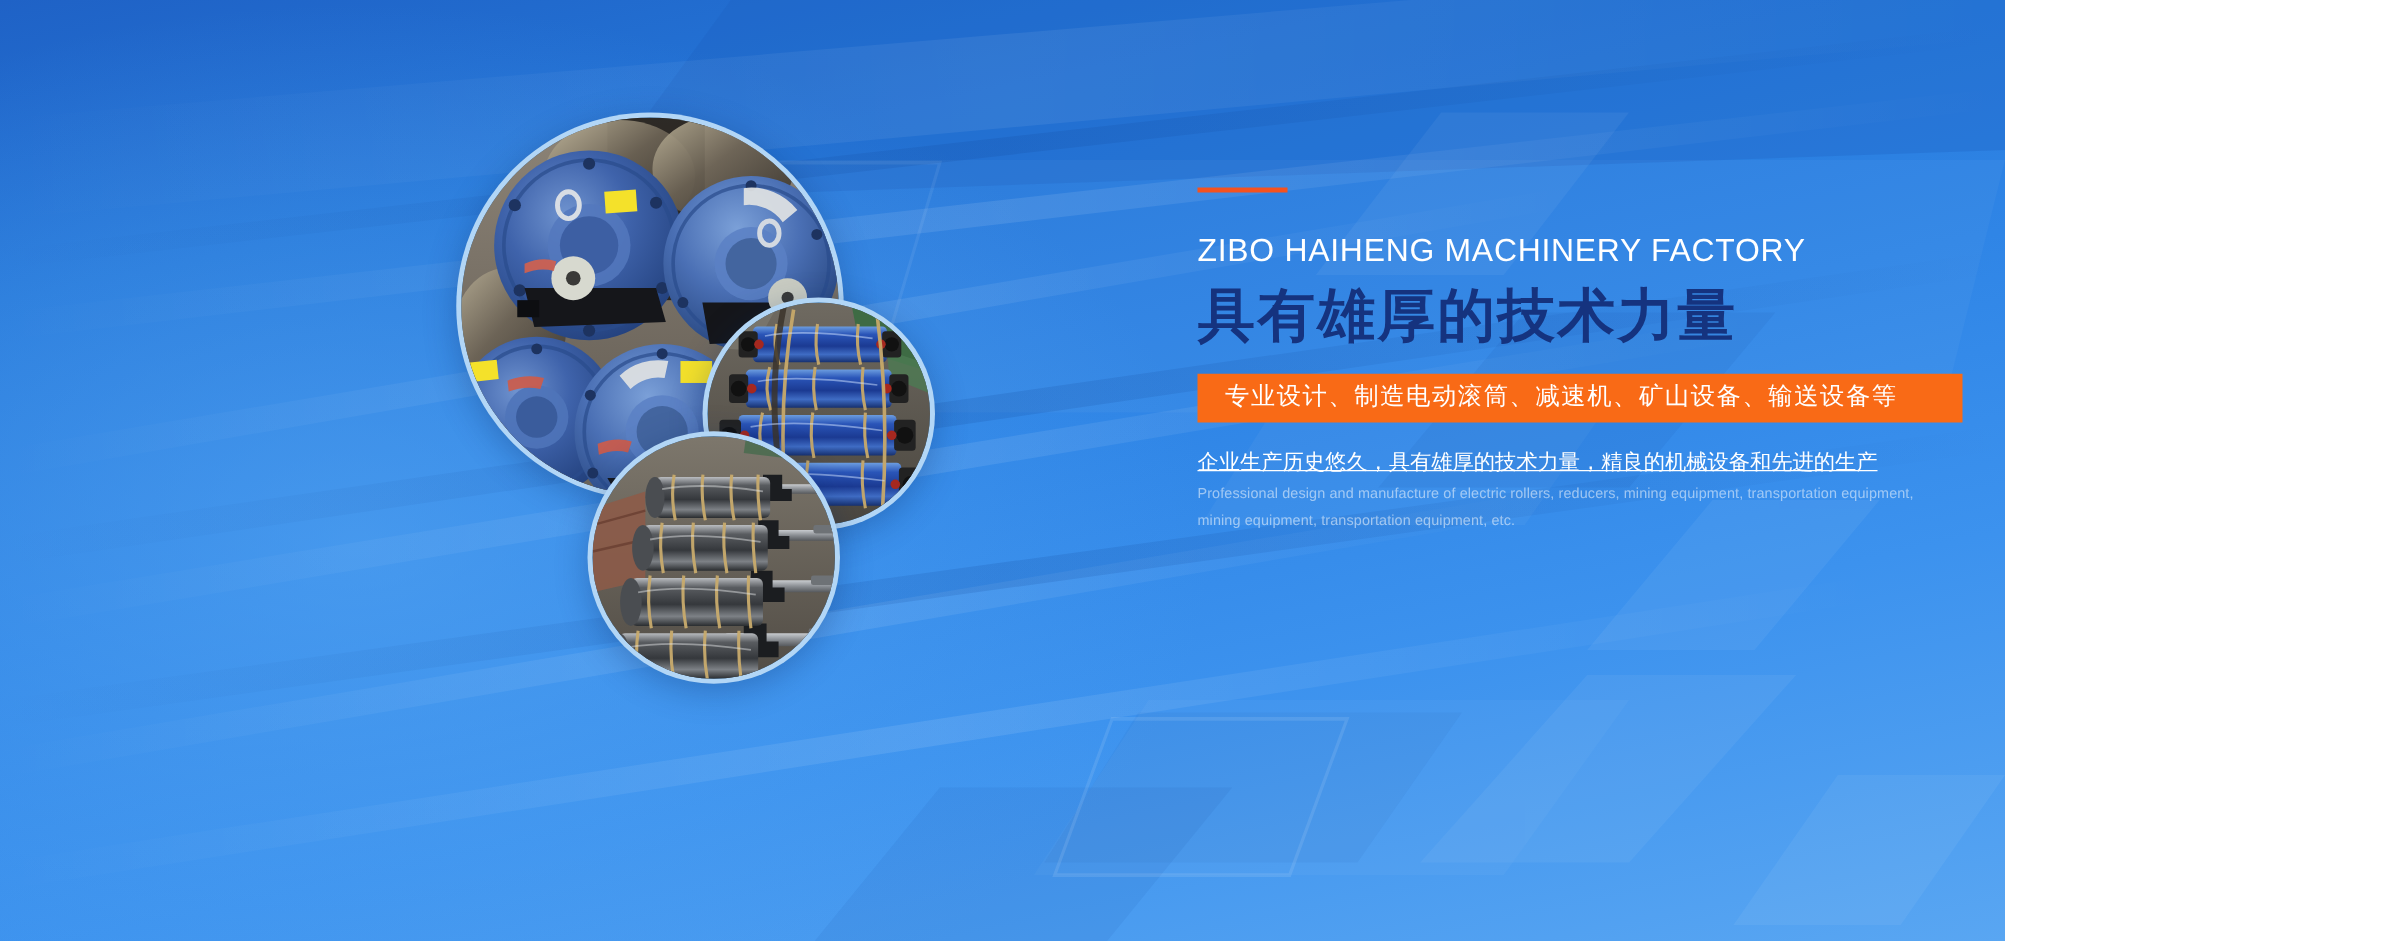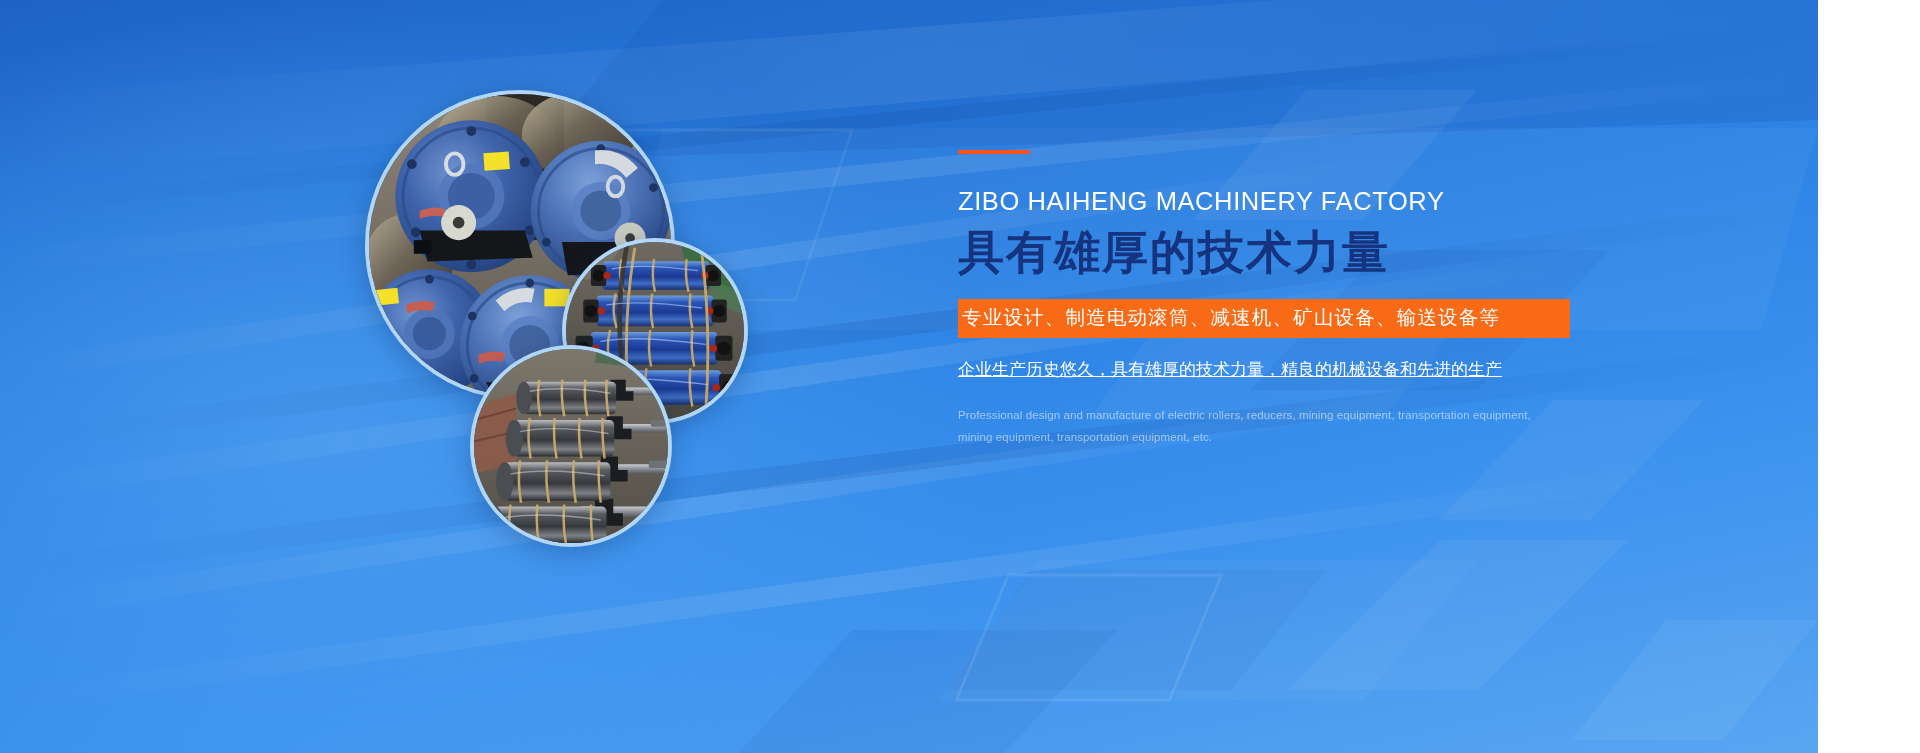--- a/index.html
+++ b/index.html
@@ -6,21 +6,21 @@
 
   html, body {
     width:1920px; height:753px;
     overflow:hidden;
     font-family:"Liberation Sans","DejaVu Sans",sans-serif;
   }
 
   
   #banner {
     position:relative;
-    width:1818px; height:753px;
+    width:1604px; height:753px;
     overflow:hidden;
     background:
       radial-gradient(ellipse 1100px 700px at 18% 58%, rgba(90,170,245,0.55) 0%, rgba(90,170,245,0) 62%),
       linear-gradient(168deg, #1f62c6 0%, #2476d8 22%, #2f85e6 48%, #3c92ee 70%, #59a6f2 100%);
   }
 
   
   .streaks {
     position:absolute; inset:0;
     pointer-events:none;
@@ -79,38 +79,38 @@
     white-space:nowrap;
   }
 
   #slogan-banner {
     margin-top:20px;
     display:inline-block;
     background:#f96a16;
     color:#ffffff;
     font-size:19.5px;
     letter-spacing:1.2px;
-    padding:7px 22px 8px 4px;
+    padding:7px 22px 8px 22px;
     width:612px;
     line-height:1.2;
     white-space:nowrap;
   }
 
   #desc-cn {
     margin-top:16px;
     color:#ffffff;
     font-size:17px;
     line-height:1.85;
     width:560px;
     text-decoration:underline;
   }
   #desc-cn .line { display:block; }
 
   #desc-en {
-    margin-top:20px;
+    margin-top:0;
     color:rgba(255,255,255,0.52);
     font-size:11.5px;
     line-height:1.85;
     width:580px;
     letter-spacing:0.1px;
   }
   #desc-en .line { display:block; }
 </style>
 </head>
 <body>

